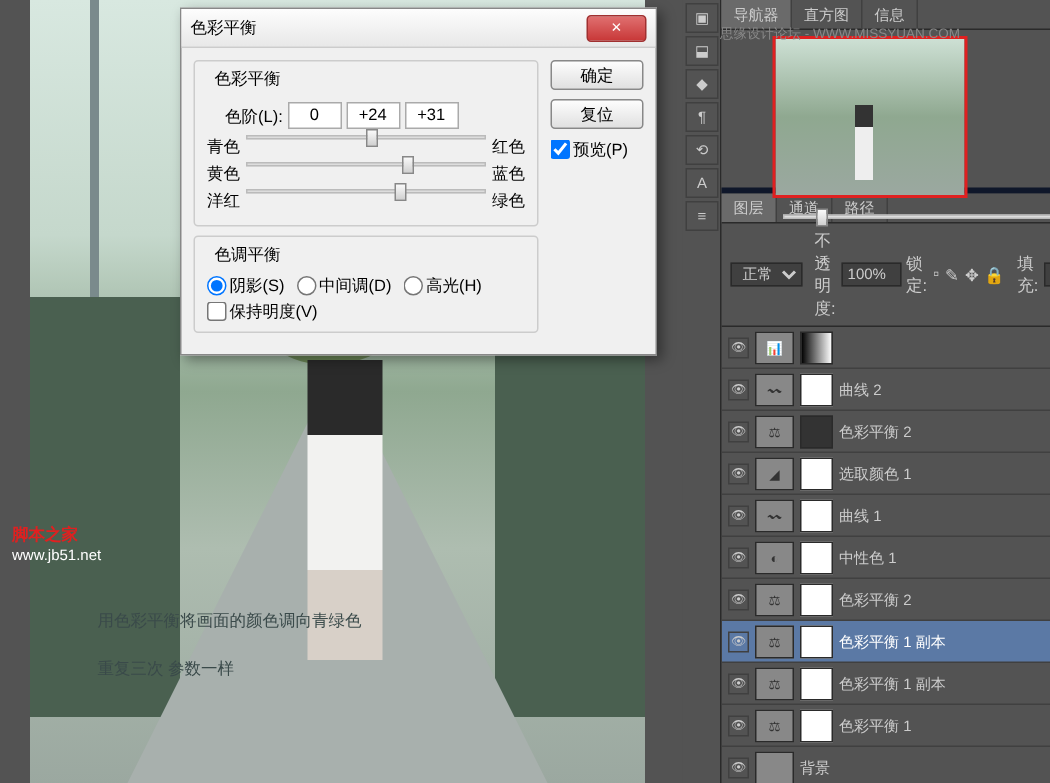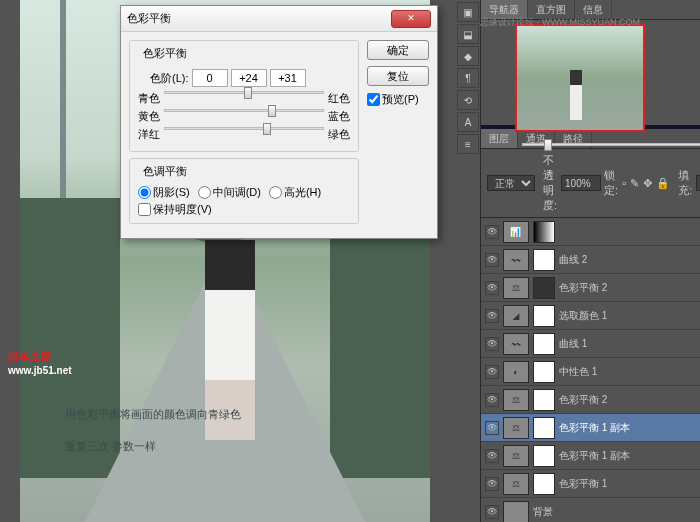--- a/index.html
+++ b/index.html
@@ -7,21 +7,21 @@
 .canvas-area{position:absolute;left:0;top:0;width:455px;height:384px;background:#535353}
 .image-bg{position:absolute;left:20px;top:0;width:410px;height:522px;background:linear-gradient(180deg,#d8e8e0 0%,#c5d8cc 30%,#8fa890 50%,#aebdb0 70%,#9ba8a0 100%);overflow:hidden}
 .road{position:absolute;bottom:0;left:50%;transform:translateX(-50%);width:0;height:0;border-left:140px solid transparent;border-right:140px solid transparent;border-bottom:280px solid #a8b0ad}
 .girl{position:absolute;left:45%;top:46%;width:50px;height:200px;background:linear-gradient(180deg,#2a2a2a 0%,#2a2a2a 25%,#f2f2f0 25%,#f2f2f0 70%,#d8d0c8 70%)}
 .leaf{position:absolute;left:38%;top:35%;width:90px;height:60px;background:#6a8555;border-radius:50% 50% 45% 55%;transform:rotate(-8deg)}
 .foliage-l{position:absolute;left:0;top:38%;width:100px;height:280px;background:#4a6050}
 .foliage-r{position:absolute;right:0;top:38%;width:100px;height:280px;background:#4a6050}
 .pole{position:absolute;left:40px;top:0;width:6px;height:200px;background:#7a8a8c}
 .caption{position:absolute;left:45px;bottom:60px;color:#3a4a4a;font-size:18px;line-height:32px}
 .wm{position:absolute;left:8px;bottom:8px;color:#e02020;font-size:18px;font-weight:bold}
-.wm small{display:block;color:#fff;font-size:10px;font-weight:bold}
+.wm small{display:block;color:#fff;font-size:10px;font-weight:normal}
 .dialog{position:absolute;left:120px;top:5px;width:318px;background:#f0f0f0;border:1px solid #888;box-shadow:3px 3px 8px rgba(0,0,0,0.4)}
 .titlebar{background:linear-gradient(180deg,#fdfdfd,#e8e8e8);height:26px;display:flex;align-items:center;padding:0 6px;border-bottom:1px solid #ccc}
 .titlebar span{flex:1}
 .close-btn{width:40px;height:18px;background:linear-gradient(180deg,#e07070,#c83838);border:1px solid #a03030;border-radius:3px;color:#fff;text-align:center;line-height:15px;font-size:9px}
 .dlg-body{padding:8px;display:flex;gap:8px}
 .dlg-left{flex:1}
 .fieldset{border:1px solid #ccc;padding:6px 8px;margin-bottom:6px;border-radius:3px}
 .fieldset-title{font-size:11px;margin:-12px 0 4px 2px;background:#f0f0f0;display:inline-block;padding:0 3px}
 .levels-row{display:flex;align-items:center;gap:3px;margin:4px 12px}
 .lv-inp{width:36px;height:18px;border:1px solid #aaa;background:#fff;text-align:center;font-size:11px}

